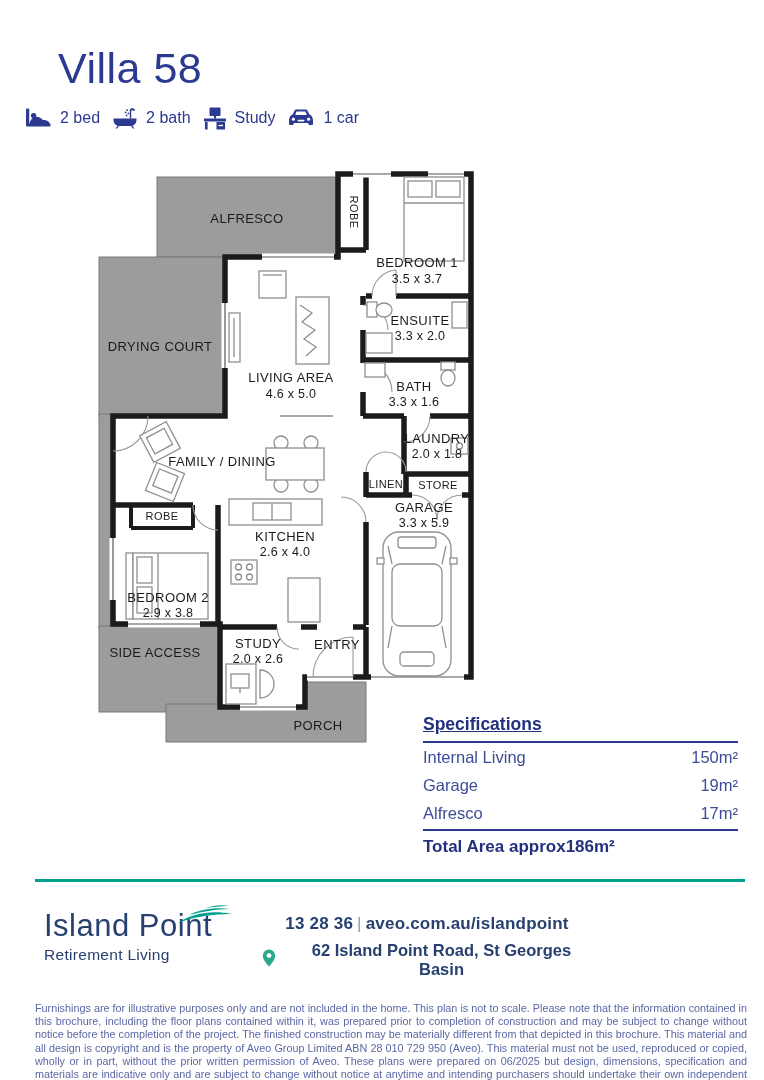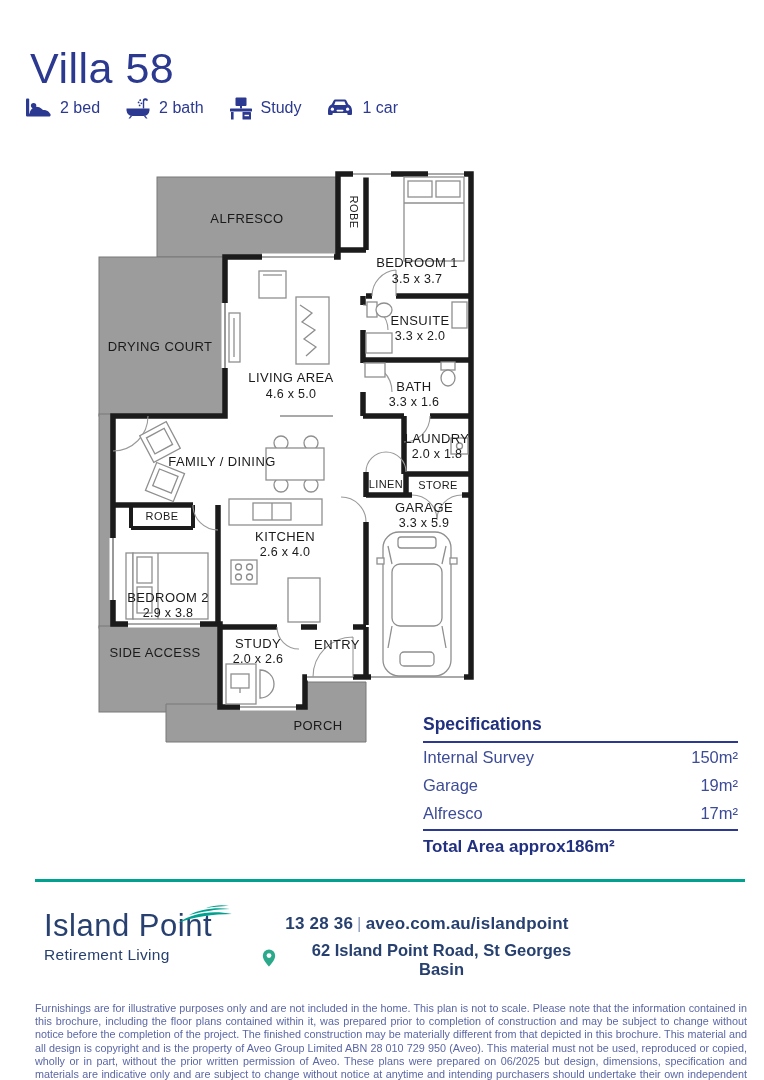--- a/index.html
+++ b/index.html
@@ -3,41 +3,41 @@
 <meta charset="utf-8">
 <style>
   * { margin:0; padding:0; box-sizing:border-box; }
   body { background:#ffffff; }
   .page {
     position:relative; width:764px; height:1080px; background:#ffffff;
     font-family:"Liberation Sans", sans-serif; overflow:hidden;
   }
   
   .title {
-    position:absolute; left:30px; top:44px;
+    position:absolute; left:58px; top:44px;
     font-size:43px; color:#2B3990; letter-spacing:0.5px; font-weight:400;
   }
   .features {
-    position:absolute; left:25px; top:96px;
-    display:flex; align-items:center; gap:13px;text-align:right;
+    position:absolute; left:25px; top:106px;
+    display:flex; align-items:center; text-align:right;
   }
   .feature { display:flex; align-items:center; gap:8px; margin-right:12px; }
   .feature svg { display:block; }
   .feature-label { font-size:16px; color:#2B3990; }
   
   .plan { position:absolute; left:92px; top:165px; width:386px; height:582px; }
   .plan text { font-family:"Liberation Sans", sans-serif; fill:#1a1a1a; }
   .room-label { font-size:13px; letter-spacing:0.4px; }
   .dim-label  { font-size:12.5px; letter-spacing:0.3px; }
   .small-label{ font-size:11px; letter-spacing:0.4px; }
   
   .specs { position:absolute; left:423px; top:714px; width:315px; color:#2B3990; }
   .specs-heading {
     font-size:17.5px; font-weight:bold; color:#21307F;
-    padding-bottom:6px; border-bottom:2.5px solid #2B3990;
+    padding-bottom:6px; border-bottom:2.5px solid #2B3990;text-decoration:underline;
   }
   .spec-row {
     display:flex; justify-content:space-between;
     font-size:16.5px; color:#3D4C97; padding:5px 0 4px 0;
   }
   .spec-total {
     display:flex; justify-content:flex-start;
     font-size:17px; font-weight:bold; color:#21307F;
     border-top:2.5px solid #2B3990; padding-top:6px; margin-top:2px;
   }
@@ -305,21 +305,21 @@
       <text class="room-label" x="258" y="648">STUDY</text>
       <text class="dim-label" x="258" y="663">2.0 x 2.6</text>
       <text class="room-label" x="337" y="649">ENTRY</text>
       <text class="room-label" x="318" y="730">PORCH</text>
     </g>
   </svg>
 
   <div class="specs">
     <div class="specs-heading">Specifications</div>
     <div class="spec-row">
-      <span>Internal Survey</span>
+      <span>Internal Living</span>
       <span>150m²</span>
     </div>
     <div class="spec-row">
       <span>Garage</span>
       <span>19m²</span>
     </div>
     <div class="spec-row">
       <span>Alfresco</span>
       <span>17m²</span>
     </div>

